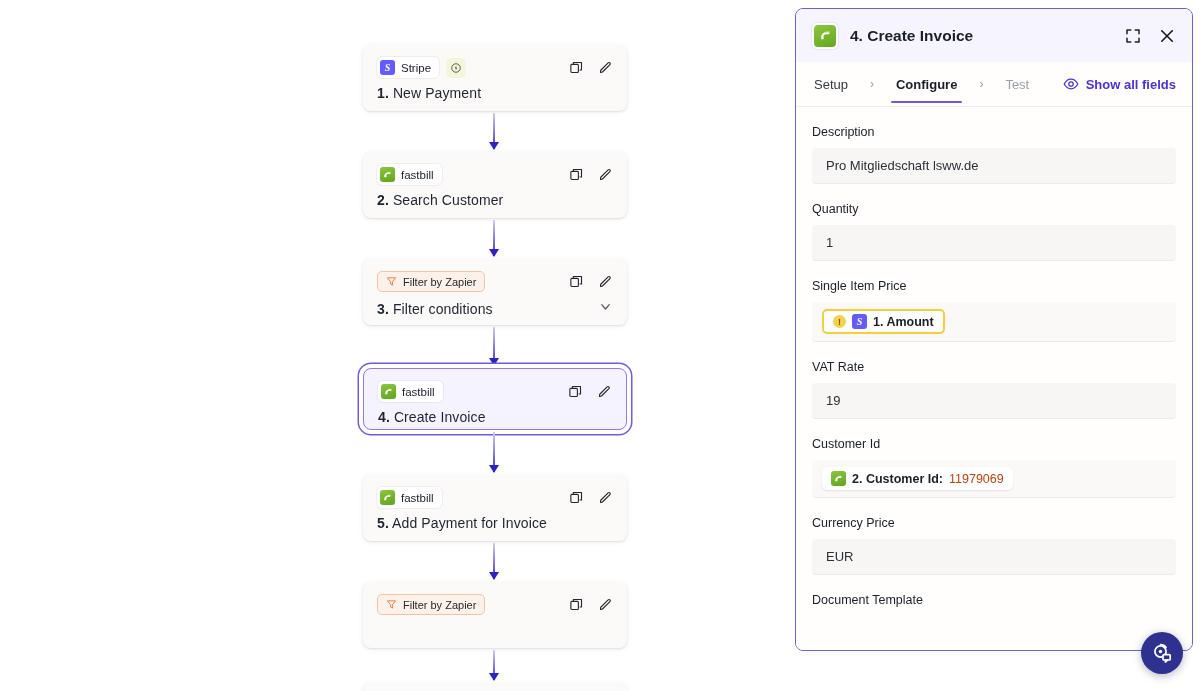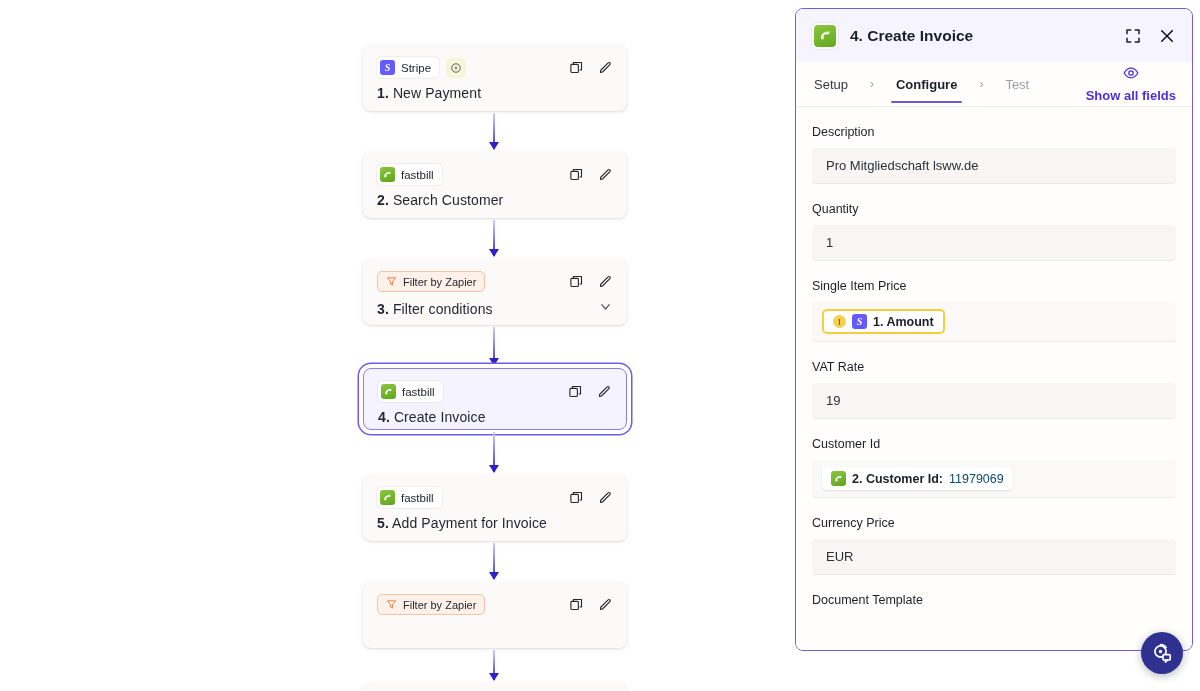--- a/index.html
+++ b/index.html
@@ -134,21 +134,21 @@
   }
   .tab.active { color: #1b1f28; font-weight: 700; }
   .tab.active:after {
     content: ""; position: absolute; left: -3px; right: -3px; bottom: 0;
     height: 2.5px; background: #6b5bd6; border-radius: 2px;
   }
   .tab.muted { color: #9aa0a8; }
   .tab-sep { color: #9aa0a8; padding: 0 12px; font-size: 12px; }
   .show-all {
     margin-left: auto; display: flex; align-items: center; gap: 7px;
-    color: #4b31d8; font-size: 13px; font-weight: 700; cursor: pointer; flex-direction: column;
+    color: #4b31d8; font-size: 13px; font-weight: 700; cursor: pointer;
   }
 
   .panel-body { flex: 1; overflow: hidden; padding: 0 16px; background: #fffefd; }
   .field { padding-top: 18px; }
   .field-label {
     font-size: 12.5px; font-weight: 400; color: #1b1f28; margin-bottom: 9px;
   }
   .field-input {
     background: #f7f6f4; border-radius: 4px; min-height: 36px;
     display: flex; align-items: center; padding: 0 14px;
@@ -157,21 +157,21 @@
   }
   .field-input.with-token { padding: 7px 10px; background: #faf9f7; }
 
   .token {
     display: inline-flex; align-items: center; gap: 6px;
     background: #ffffff; border-radius: 5px; padding: 4px 9px;
     font-size: 12.5px; font-weight: 700; color: #1b1f28;
     box-shadow: 0 1px 2px rgba(16,24,40,.10);
   }
   .token.warn { border: 2px solid #f5cf3a; box-shadow: none; padding: 3px 9px; }
-  .token .val { font-weight: 400; color: #0c4a6e; }
+  .token .val { font-weight: 400; color: #c2410c; }
   .warn-dot {
     width: 13px; height: 13px; border-radius: 50%; background: #f3d24e;
     color: #7a5c00; font-size: 9px; font-weight: 700;
     display: flex; align-items: center; justify-content: center;
   }
 
   
   .support {
     position: absolute; right: 17px; bottom: 17px;
     width: 42px; height: 42px; border-radius: 50%;

